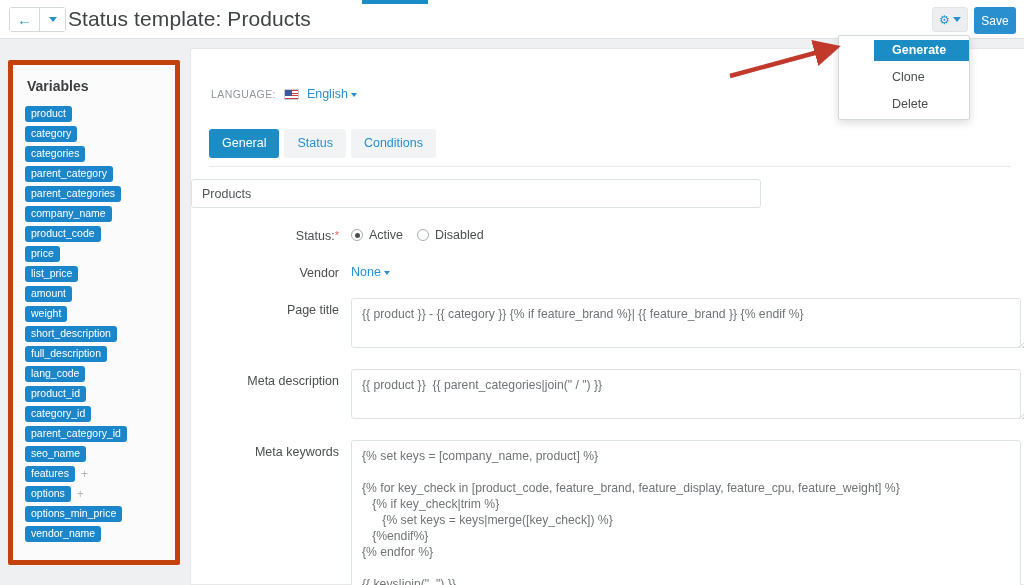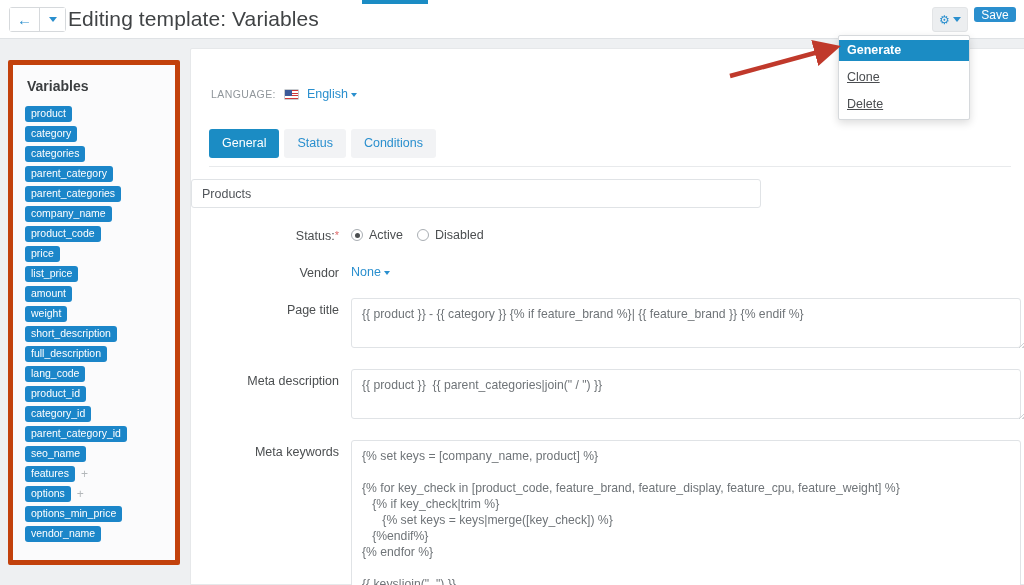--- a/index.html
+++ b/index.html
@@ -40,38 +40,38 @@
     font-size:21px; color:#404345; font-weight:400; letter-spacing:.1px;
     white-space:nowrap;
   }
   .gear-btn{
     position:absolute; right:56px; top:7px; width:36px; height:25px;
     background:#eceef0; border:1px solid #e2e4e6; border-radius:3px;
     display:flex; align-items:center; justify-content:center; gap:3px; cursor:pointer;
   }
   .gear-glyph{ color:#2a8fce; font-size:12px; line-height:1;}
   .save-btn{
-    position:absolute; right:8px; top:7px; width:42px; height:15px;
+    position:absolute; right:8px; top:7px; width:42px; height:27px;
     background:#2a8fce; border-radius:3px; color:#fff; font-size:12px;
     display:flex; align-items:center; justify-content:center; cursor:pointer;
   }
 
   
   .dropdown{
     position:absolute; left:838px; top:35px; width:132px;
     background:#fff; border:1px solid #d6d9dc; border-radius:2px;
     box-shadow:0 3px 8px rgba(0,0,0,.14);
     padding:4px 0; z-index:40;
   }
   .dd-item{
-    height:22px; line-height:22px; padding:0 0 0 8px; font-size:12.5px;
-    color:#4a4d50; cursor:pointer; white-space:nowrap;
+    height:22px; line-height:22px; padding:0 0 0 18px; font-size:12.5px;
+    color:#4a4d50; cursor:pointer; white-space:nowrap;margin-left:35px;
   }
   .dd-item.active{ background:#1b8cc4; color:#fff; font-weight:bold; height:21px; line-height:21px;}
-  .dd-item.sp{ margin-top:5px;text-decoration:underline;}
+  .dd-item.sp{ margin-top:5px;}
 
   
   .annot{ position:absolute; left:700px; top:18px; width:160px; height:70px; z-index:50; pointer-events:none;}
 
   
   .sidebar{
     position:absolute; left:8px; top:60px; width:172px;
     background:#fbfbfc; border:5px solid #c2410c; border-radius:2px;
     padding:13px 12px 14px 12px;
   }
@@ -174,21 +174,21 @@
 
   <div class="btn-group">
     <div class="gbtn">
       <span class="back-arrow">←</span>
     </div>
     <div class="gbtn">
       <span class="caret-dn"></span>
     </div>
   </div>
 
-  <div class="page-title">Editing template: Variables</div>
+  <div class="page-title">Status template: Products</div>
 
   <div class="gear-btn">
     <span class="gear-glyph">⚙</span>
     <span class="caret-dn"></span>
   </div>
 
   <div class="save-btn">Save</div>
 </div>
 
 <div class="dropdown">

